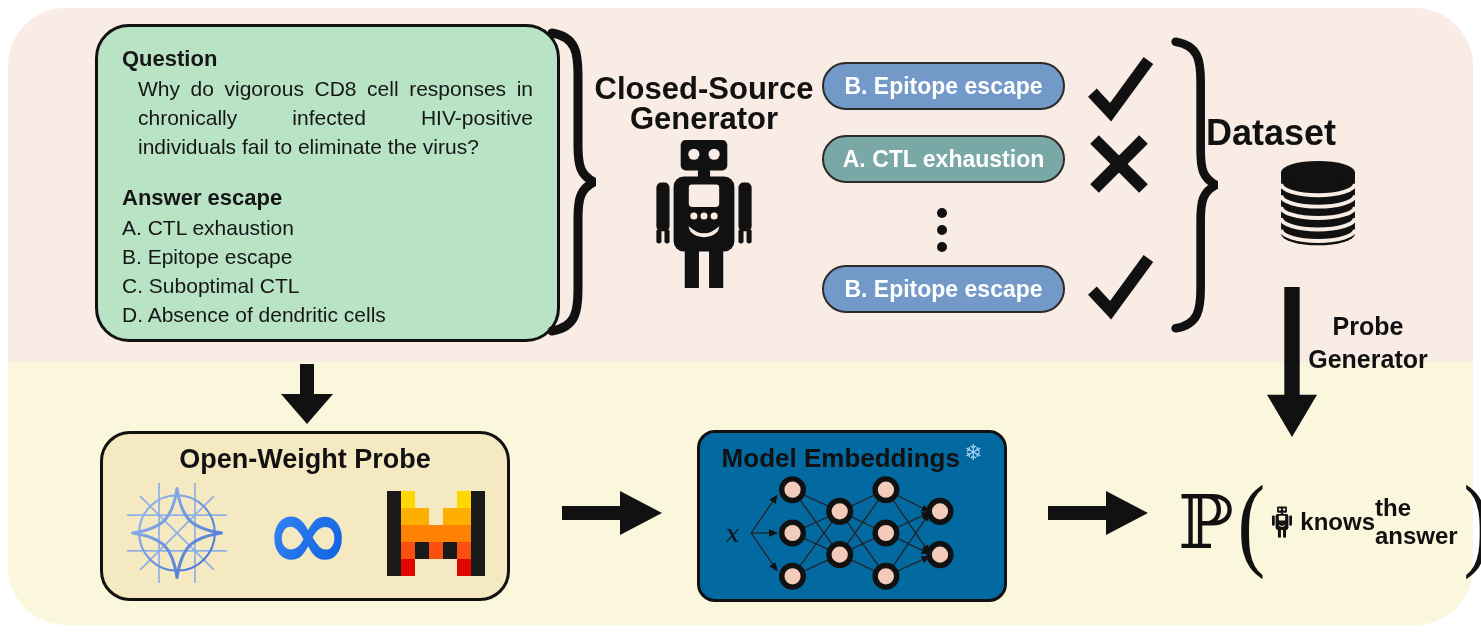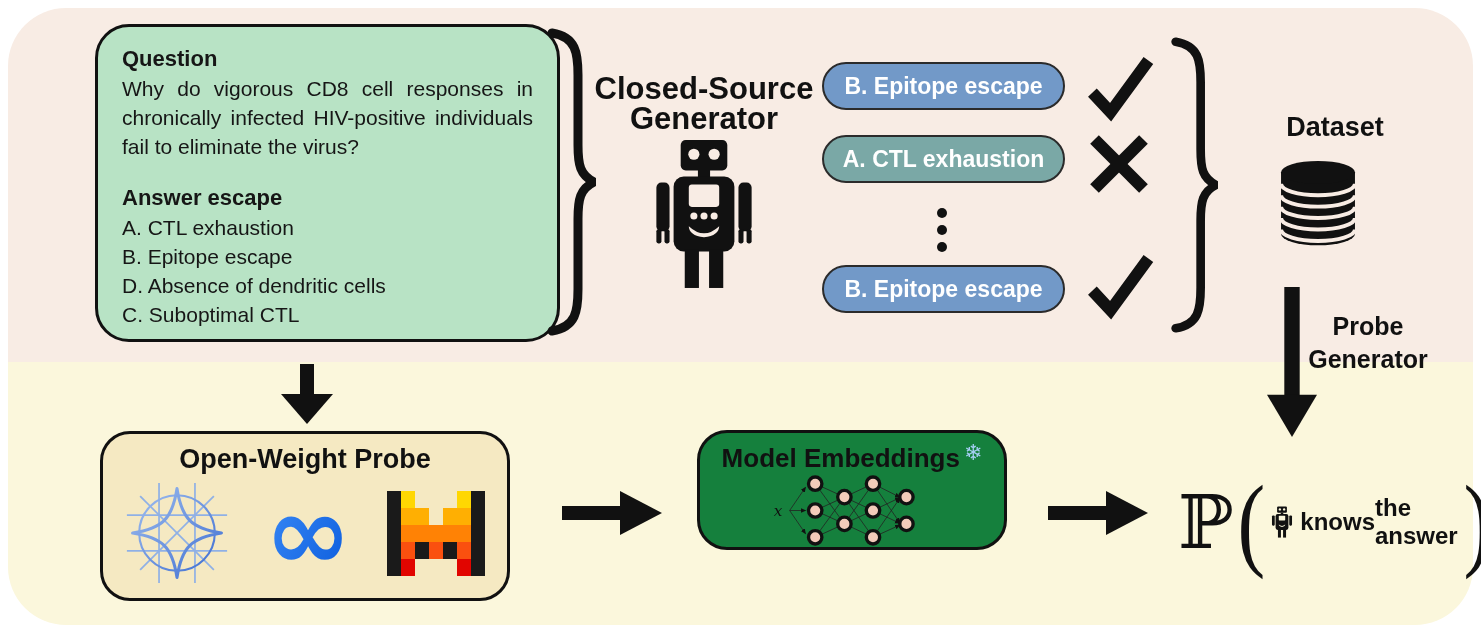--- a/index.html
+++ b/index.html
@@ -9,21 +9,21 @@
   .bg-card { position:absolute; left:8px; top:8px; width:1465px; height:617px;
              border-radius:58px; overflow:hidden; }
   .band-top { position:absolute; left:0; top:0; width:100%; height:354px; background:#f8ece4; }
   .band-bottom { position:absolute; left:0; top:354px; width:100%; height:263px; background:#fbf7dc; }
 
   
   .qbox { position:absolute; left:95px; top:24px; width:465px; height:318px;
           background:#b8e3c5; border:3px solid #111; border-radius:34px;
           padding:17px 24px 10px 24px; color:#161616; }
   .qbox .h { font-weight:700; font-size:22px; line-height:30px; }
-  .qbox .qtext { font-size:21px; line-height:29px; text-align:justify; font-weight:500; }
+  .qbox .qtext { font-size:21px; line-height:29px; text-align:justify; font-weight:500;margin-left:16px; }
   .qbox .choices div { font-size:21px; line-height:29px; font-weight:500; }
   .qbox .spacer { height:22px; }
 
   
   .brace { position:absolute; }
 
   
   .gen-label { position:absolute; left:590px; top:74px; width:228px; text-align:center;
                font-weight:800; font-size:31px; line-height:30px; color:#111; }
   .robot-big { position:absolute; left:648px; top:138px; }
@@ -35,22 +35,22 @@
   .pill.blue { background:#7299c8; }
   .pill.teal { background:#7aa8a6; }
   .p1 { top:62px; } .p2 { top:135px; } .p3 { top:265px; }
 
   .vdots { position:absolute; left:937px; top:208px; display:flex; flex-direction:column; gap:7px; }
   .vdots span { width:10px; height:10px; border-radius:50%; background:#111; }
 
   .mark { position:absolute; }
 
   
-  .ds-label { position:absolute; left:1268px; top:112px; width:134px; text-align:center;
-              font-weight:800; font-size:27px; color:#111; }
+  .ds-label { position:absolute; left:1204px; top:112px; width:134px; text-align:center;
+              font-weight:800; font-size:36px; color:#111; }
   .db-icon { position:absolute; left:1278px; top:160px; }
   .probe-arrow { position:absolute; left:1267px; top:284px; }
   .probe-label { position:absolute; left:1306px; top:310px; width:124px; text-align:center;
                  font-weight:800; font-size:25px; line-height:33px; color:#111; }
 
   
   .arrow { position:absolute; }
 
   
   .owbox { position:absolute; left:100px; top:431px; width:410px; height:170px;
@@ -60,22 +60,22 @@
   .logo-row { display:flex; align-items:center; gap:36px; margin-top:6px; }
   .meta-inf { font-size:104px; font-weight:700; line-height:92px; font-family:"DejaVu Sans",sans-serif;
               background:linear-gradient(120deg,#3b8bf7,#0a5bdc); -webkit-background-clip:text;
               background-clip:text; color:transparent; }
   .mistral { display:grid; grid-template-columns:repeat(7,14px); grid-auto-rows:17px; }
   .mistral i { display:block; }
   .mc-k{background:#1a1a1a;} .mc-y{background:#ffd702;} .mc-o1{background:#ffaf02;}
   .mc-o2{background:#ff8205;} .mc-o3{background:#fa500f;} .mc-r{background:#e10500;}
 
   
-  .embbox { position:absolute; left:697px; top:430px; width:310px; height:120px;
-            background:#15803d; border:3px solid #111; border-radius:30px;
+  .embbox { position:absolute; left:697px; top:430px; width:310px; height:172px;
+            background:#0369a1; border:3px solid #111; border-radius:18px;
             display:flex; flex-direction:column; align-items:center; padding-top:10px; }
   .embbox .title-row { display:flex; align-items:flex-start; gap:4px; }
   .embbox .title { font-weight:800; font-size:26px; color:#111; }
   .snow { font-size:22px; color:#a4cdf2; line-height:20px; }
 
   
   .prob { position:absolute; left:1178px; top:462px; height:120px; display:flex;
           align-items:center; color:#111; }
   .prob .pp { font-family:"DejaVu Serif","DejaVu Sans",serif; font-size:74px; line-height:74px; }
   .prob .paren { font-family:"Liberation Serif","DejaVu Serif",serif; font-size:104px;
@@ -95,22 +95,22 @@
   </div>
 
   <div class="qbox">
     <div class="h">Question</div>
     <div class="qtext">Why do vigorous CD8 cell responses in chronically infected HIV-positive individuals fail to eliminate the virus?</div>
     <div class="spacer"></div>
     <div class="h">Answer escape</div>
     <div class="choices">
       <div>A. CTL exhaustion</div>
       <div>B. Epitope escape</div>
+      <div>C. Suboptimal CTL</div>
       <div>D. Absence of dendritic cells</div>
-      <div>C. Suboptimal CTL</div>
     </div>
   </div>
 
   <svg class="brace" style="left:542px; top:26px;" width="54" height="312" viewBox="0 0 54 310">
     <path d="M10 6 C34 10,36 26,36 48 L36 118 C36 138,38 148,52 155 C38 162,36 172,36 192 L36 262 C36 284,34 300,10 304" fill="none" stroke="#111" stroke-width="9" stroke-linecap="round" stroke-linejoin="round"></path>
   </svg>
 
   <div class="gen-label">
     <div>Closed-Source</div>
     <div>Generator</div>

